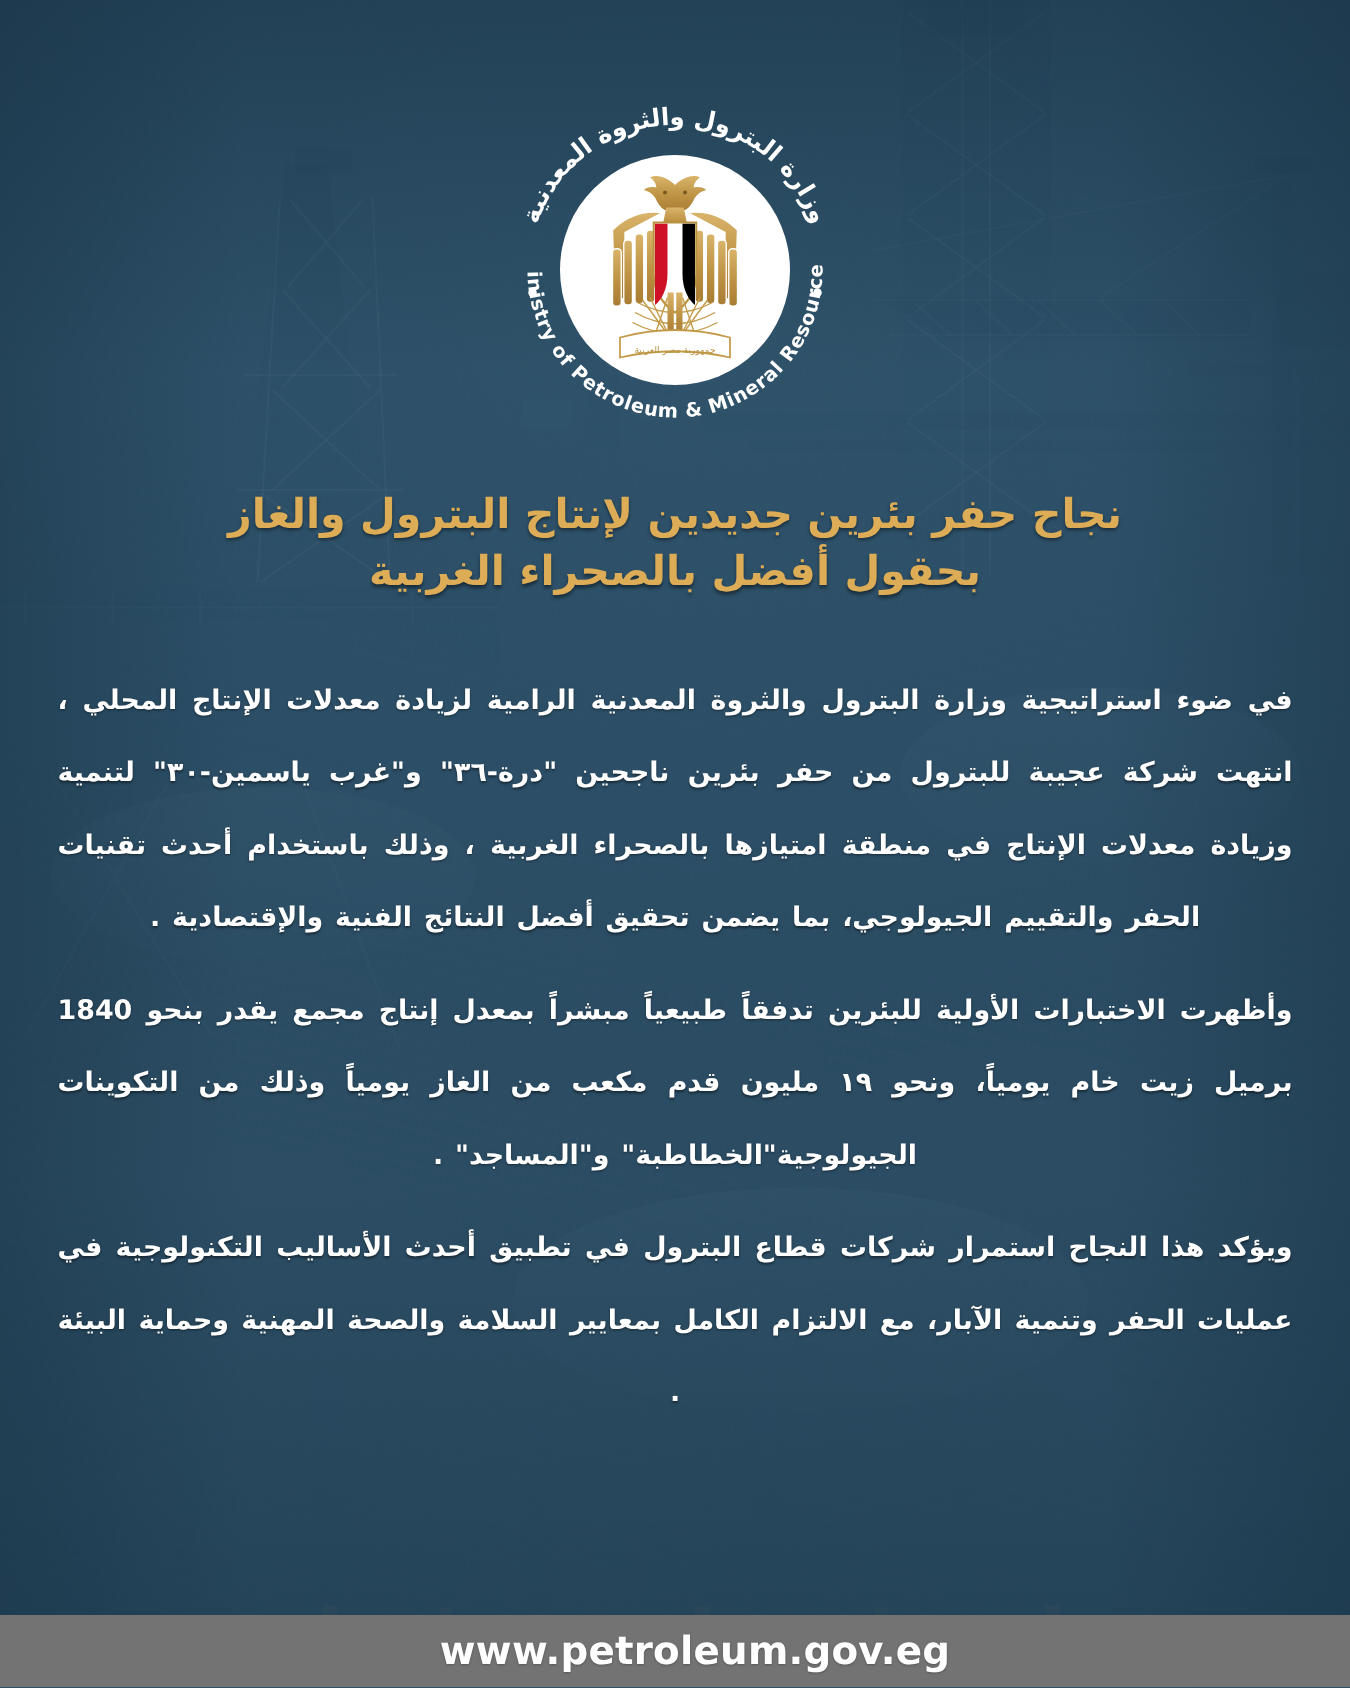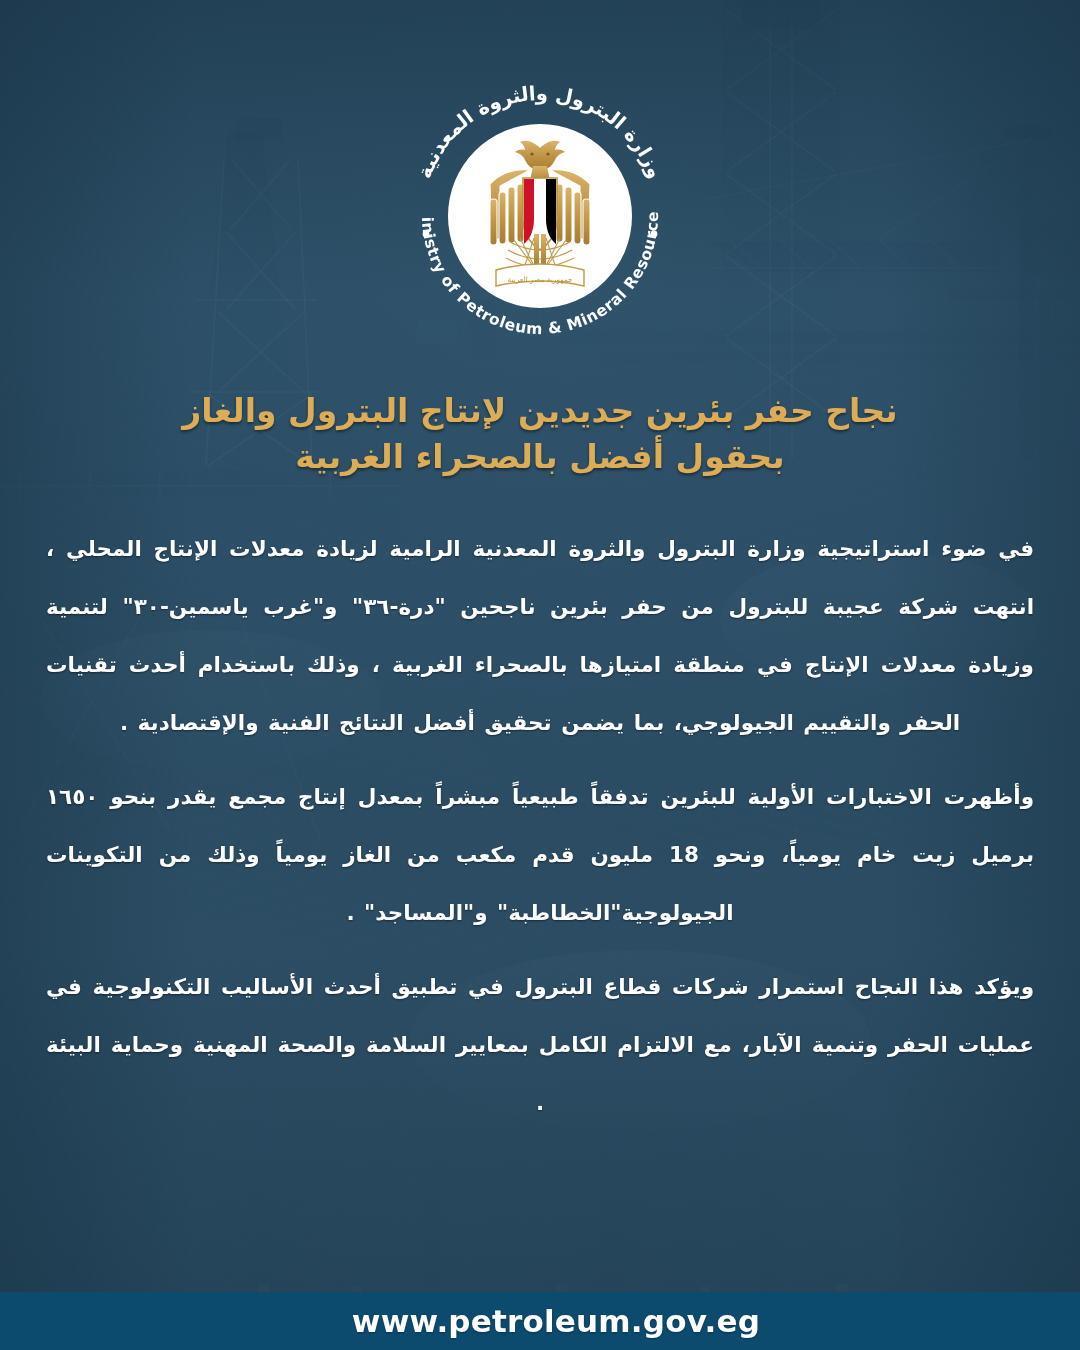--- a/index.html
+++ b/index.html
@@ -95,21 +95,21 @@
     font-size: 33px;
     line-height: 46px;
     letter-spacing: 0px;
     text-shadow: 0 2px 3px rgba(0,0,0,.45);
     direction: rtl;
   }
 
   
   .body-block {
     position: absolute;
-    top: 520px;
+    top: 532px;
     left: 46px;
     right: 46px;
     direction: rtl;
   }
   .para {
     color: #ffffff;
     font-family: "DejaVu Sans", sans-serif;
     font-weight: bold;
     font-size: 21.5px;
     line-height: 58px;
@@ -122,21 +122,21 @@
   }
   .para.tight { margin-bottom: 10px; }
 
   
   .footer-bar {
     position: absolute;
     left: 0;
     right: 0;
     bottom: 0;
     height: 58px;
-    background: #0c4a6e;
+    background: #737373;
     display: flex;
     align-items: center;
     justify-content: center;
     padding-left: 32px;
   }
   .footer-url {
     color: #ffffff;
     font-family: "DejaVu Sans", sans-serif;
     font-weight: bold;
     font-size: 31px;
@@ -360,21 +360,21 @@
     </svg>
   </div>
 
   <div class="title-block">
     <div class="title-line">نجاح حفر بئرين جديدين لإنتاج البترول والغاز</div>
     <div class="title-line">بحقول أفضل بالصحراء الغربية</div>
   </div>
 
   <div class="body-block">
     <p class="para">في ضوء استراتيجية وزارة البترول والثروة المعدنية الرامية لزيادة معدلات الإنتاج المحلي ، انتهت شركة عجيبة للبترول  من حفر بئرين ناجحين  "درة-٣٦" و"غرب ياسمين-٣٠" لتنمية وزيادة معدلات الإنتاج في منطقة امتيازها بالصحراء الغربية  ، وذلك باستخدام أحدث تقنيات الحفر والتقييم الجيولوجي، بما يضمن تحقيق أفضل النتائج الفنية والإقتصادية .</p>
-    <p class="para">وأظهرت الاختبارات الأولية للبئرين تدفقاً طبيعياً مبشراً بمعدل إنتاج مجمع يقدر بنحو ١٦٥٠ برميل زيت خام يومياً، ونحو 18 مليون قدم مكعب من الغاز  يومياً وذلك من التكوينات الجيولوجية"الخطاطبة" و"المساجد" .</p>
+    <p class="para">وأظهرت الاختبارات الأولية للبئرين تدفقاً طبيعياً مبشراً بمعدل إنتاج مجمع يقدر بنحو 1840 برميل زيت خام يومياً، ونحو ١٩ مليون قدم مكعب من الغاز  يومياً وذلك من التكوينات الجيولوجية"الخطاطبة" و"المساجد" .</p>
     <p class="para tight">ويؤكد هذا النجاح استمرار شركات قطاع البترول في تطبيق أحدث الأساليب التكنولوجية في عمليات الحفر وتنمية الآبار، مع الالتزام الكامل بمعايير السلامة والصحة المهنية وحماية البيئة .</p>
   </div>
 
   <div class="footer-bar">
     <span class="footer-url">www.petroleum.gov.eg</span>
   </div>
 
 </div>
 
 </body></html>

